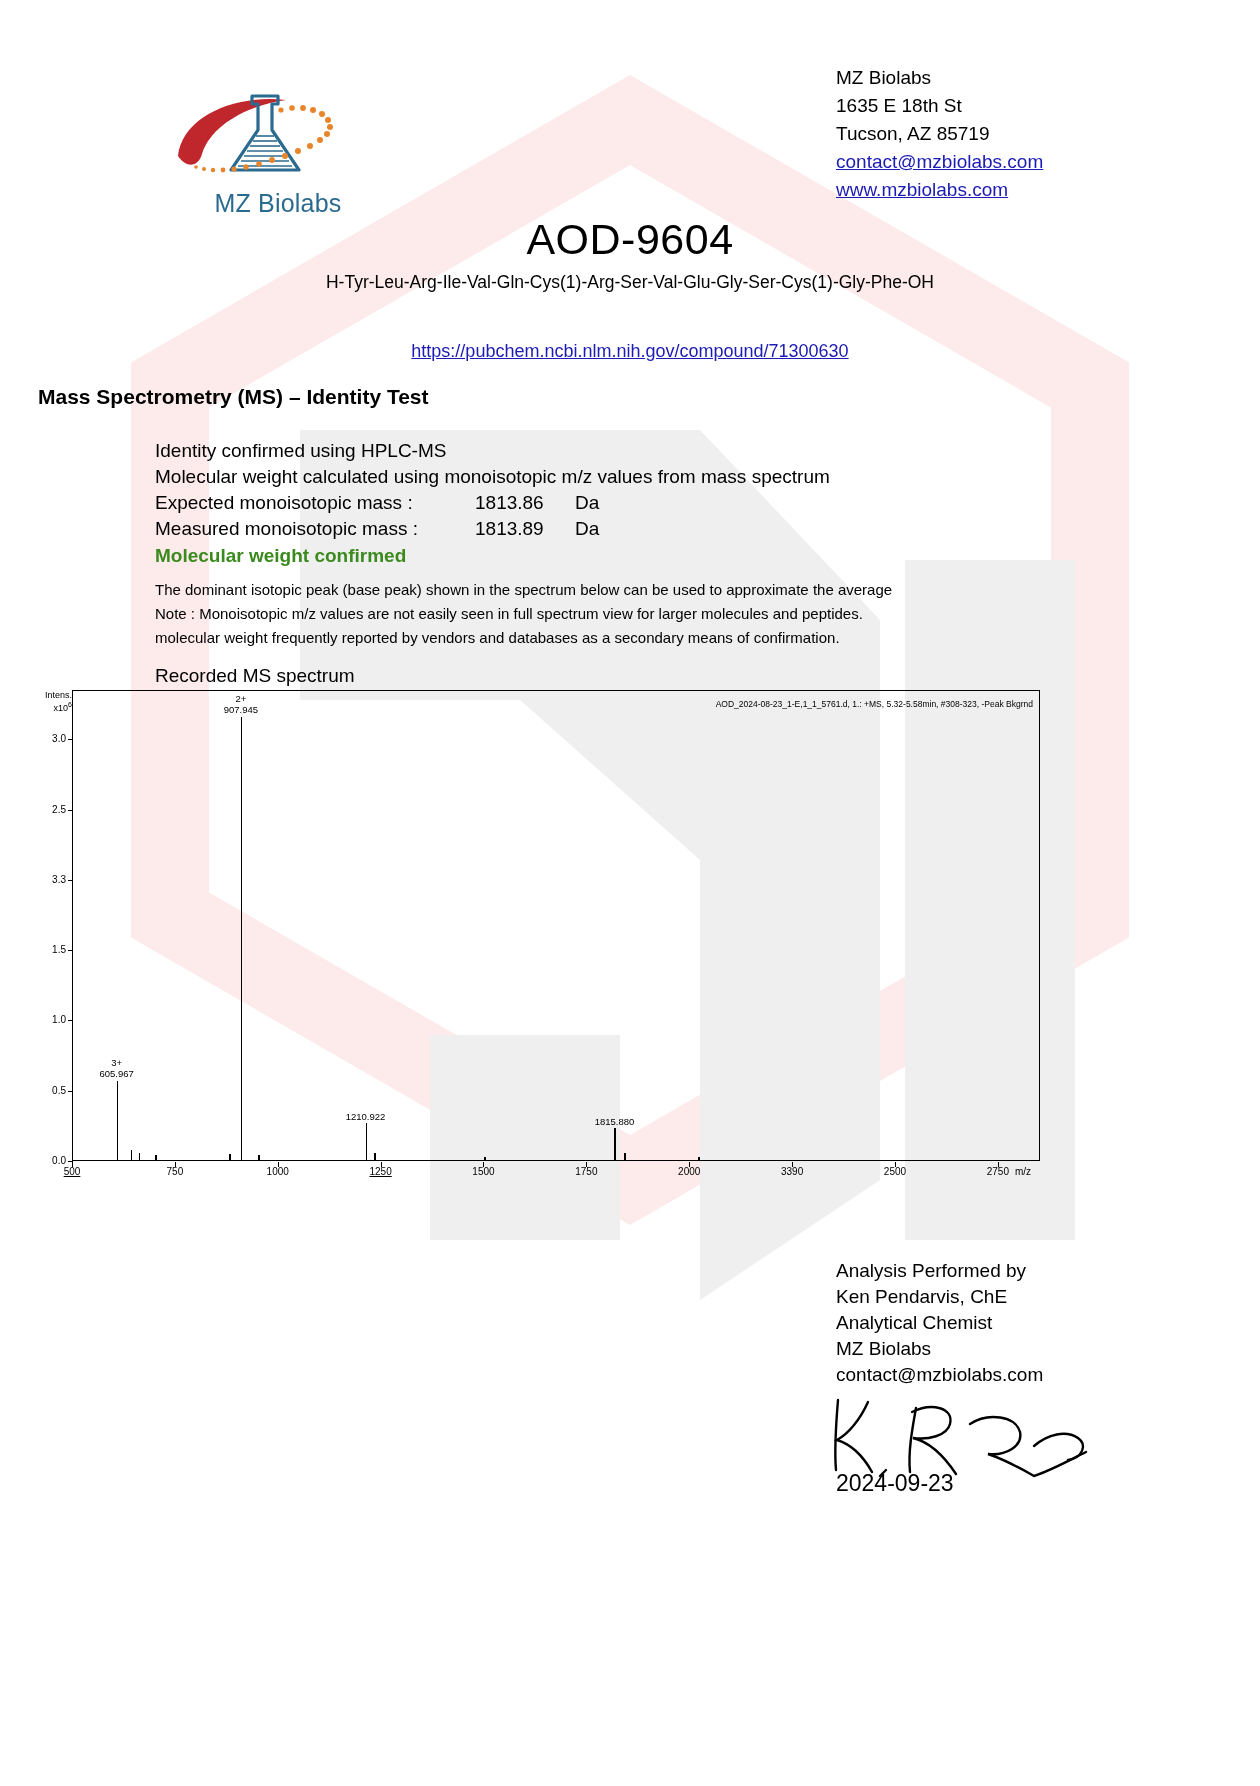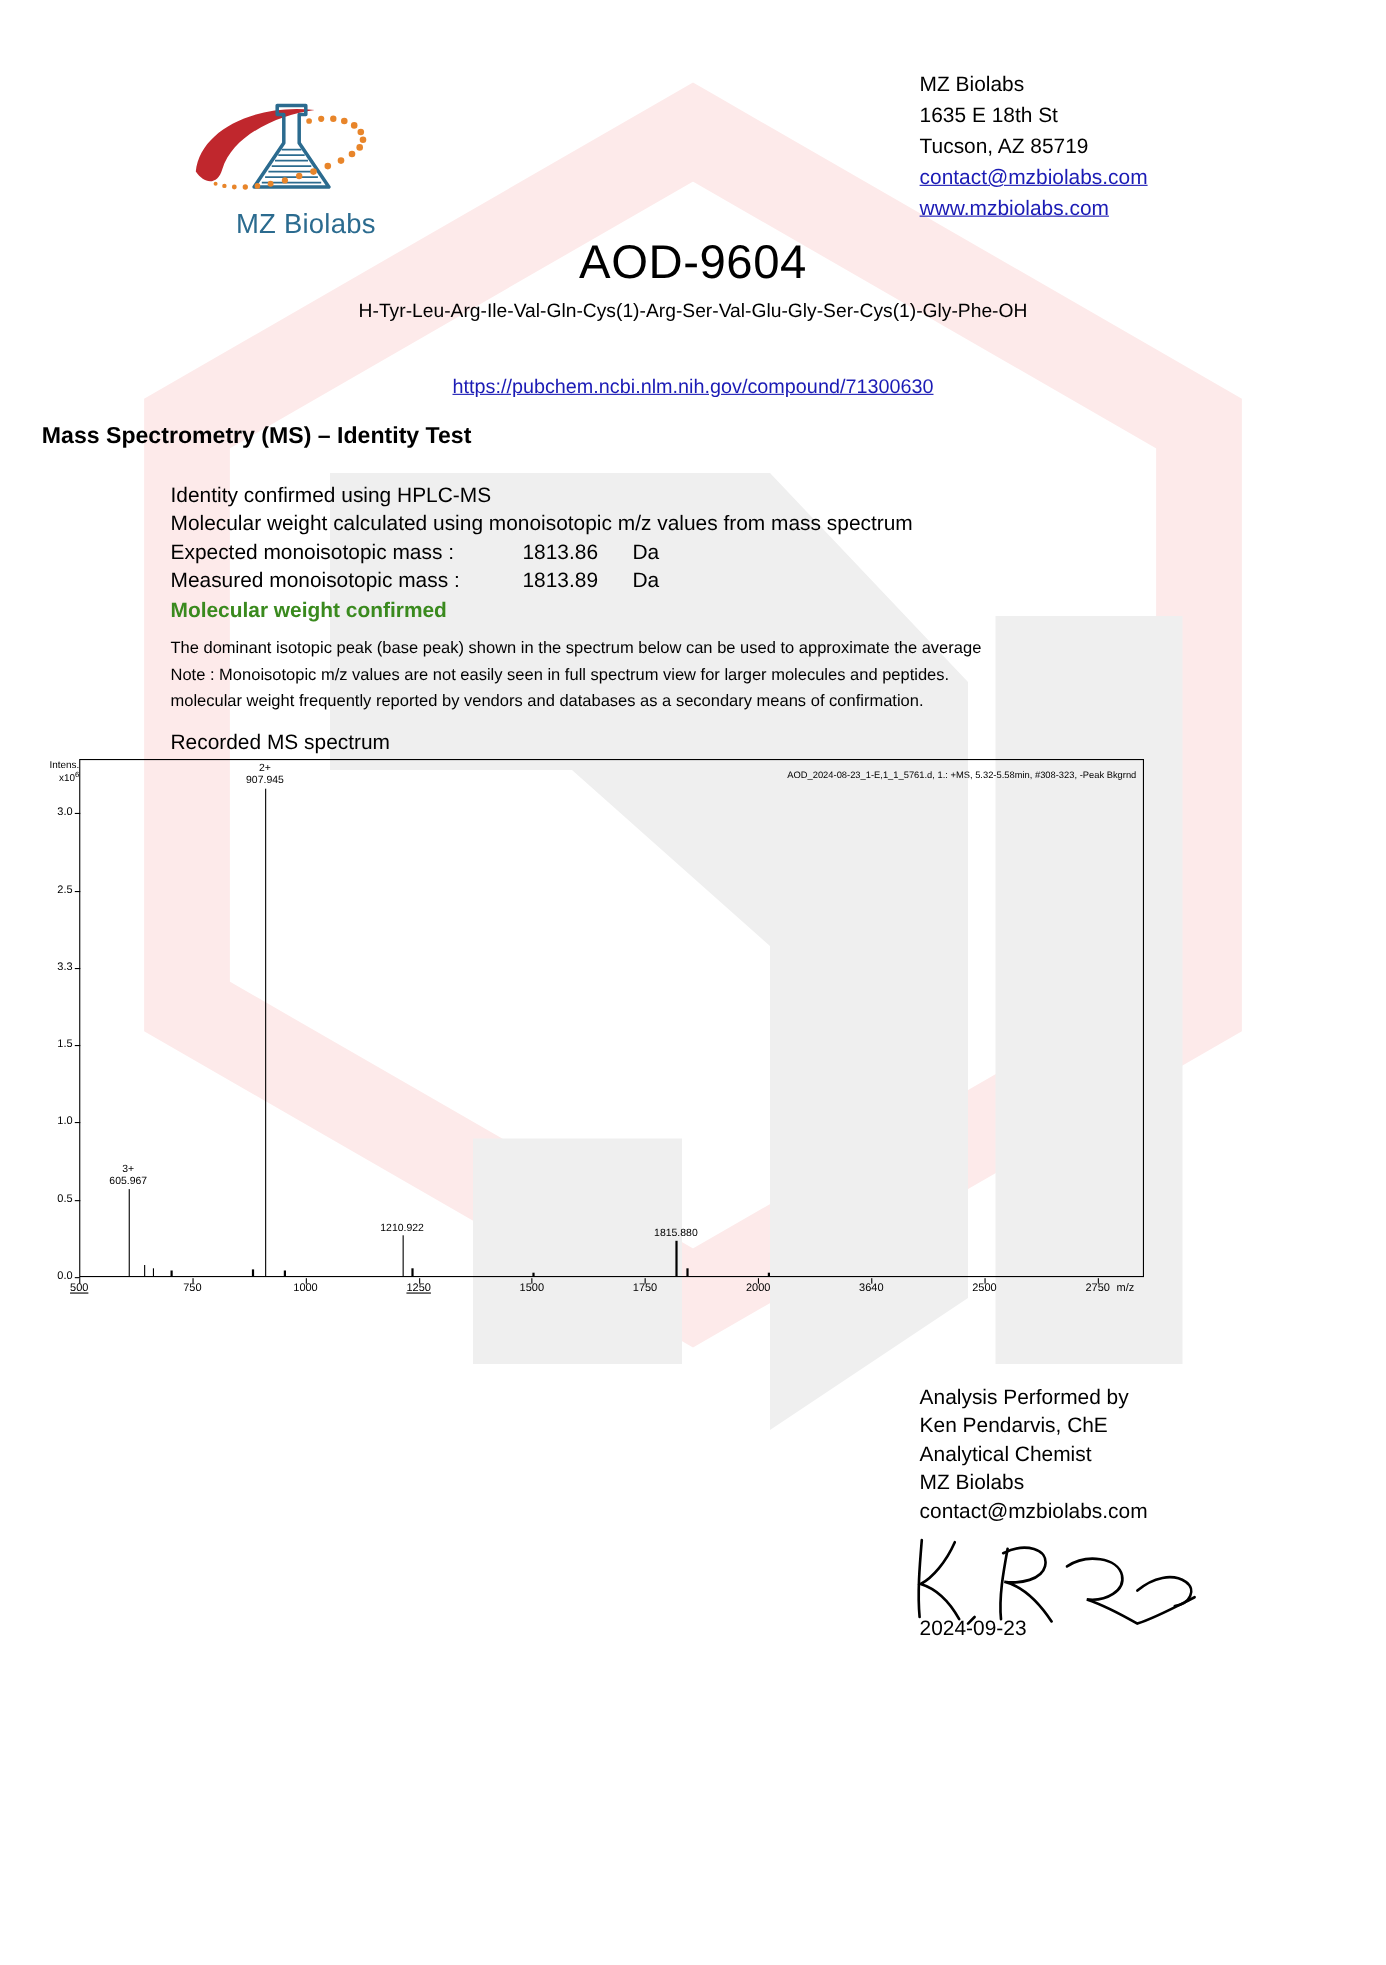--- a/index.html
+++ b/index.html
@@ -84,21 +84,21 @@
   .ytickline{position:absolute;height:1px;background:#000;width:5px;}
   .xtick{position:absolute;font-size:10px;text-align:center;width:60px;}
   .xticklineb{position:absolute;width:1px;background:#000;height:5px;}
   .mzlab{position:absolute;font-size:10px;}
   .peak{position:absolute;width:1.6px;background:#000;}
   .peaklab{position:absolute;font-size:9.5px;text-align:center;white-space:nowrap;line-height:11px;}
 
   
   .sign{position:absolute;left:836px;top:1258px;font-size:19px;line-height:26px;}
   .sigimg{position:absolute;left:820px;top:1390px;}
-  .sigdate{position:absolute;left:836px;top:1470px;font-size:19px;}
+  .sigdate{position:absolute;left:836px;top:1470px;font-size:23px;}
 </style>
 </head>
 <body>
 
 <div class="wm">
   <svg width="1260" height="1786" viewBox="0 0 1260 1786">
     <g opacity="1">
 
       <path d="M630 120 L1090 385 L1090 915 L630 1180 L170 915 L170 385 Z" fill="none" stroke="#fdeaea" stroke-width="78"></path>
 
@@ -244,21 +244,21 @@
         <div class="xtick" style="left: 207.745px; top: 480px;">1000</div>
         <div class="xticklineb" style="left: 237.745px; top: 476px;"></div>
         <div class="xtick" style="left: 310.617px; top: 480px; text-decoration: underline;">1250</div>
         <div class="xticklineb" style="left: 340.617px; top: 476px;"></div>
         <div class="xtick" style="left: 413.489px; top: 480px;">1500</div>
         <div class="xticklineb" style="left: 443.489px; top: 476px;"></div>
         <div class="xtick" style="left: 516.362px; top: 480px;">1750</div>
         <div class="xticklineb" style="left: 546.362px; top: 476px;"></div>
         <div class="xtick" style="left: 619.234px; top: 480px;">2000</div>
         <div class="xticklineb" style="left: 649.234px; top: 476px;"></div>
-        <div class="xtick" style="left: 722.106px; top: 480px;">3640</div>
+        <div class="xtick" style="left: 722.106px; top: 480px;">3390</div>
         <div class="xticklineb" style="left: 752.106px; top: 476px;"></div>
         <div class="xtick" style="left: 824.979px; top: 480px;">2500</div>
         <div class="xticklineb" style="left: 854.979px; top: 476px;"></div>
         <div class="xtick" style="left: 927.851px; top: 480px;">2750</div>
         <div class="xticklineb" style="left: 957.851px; top: 476px;"></div>
         <div class="mzlab" style="left: 975px; top: 480px;">m/z</div>
       </div>
   </div>
 
   <div class="sign">

